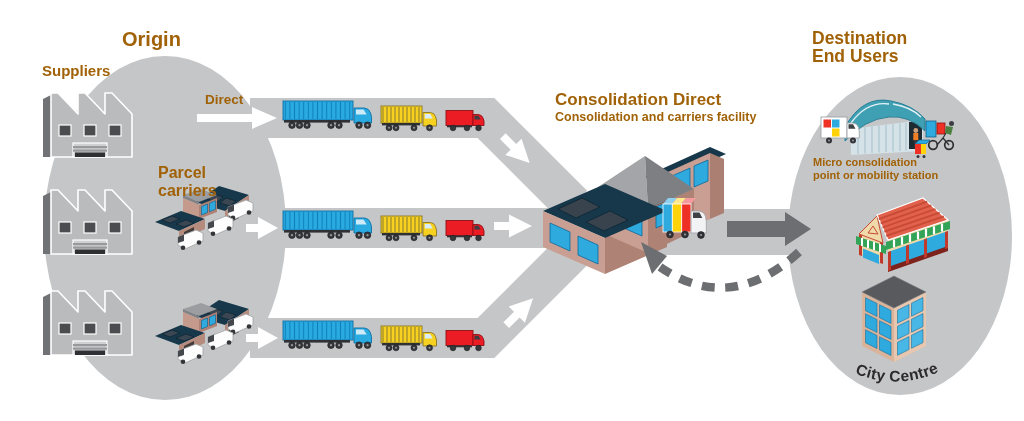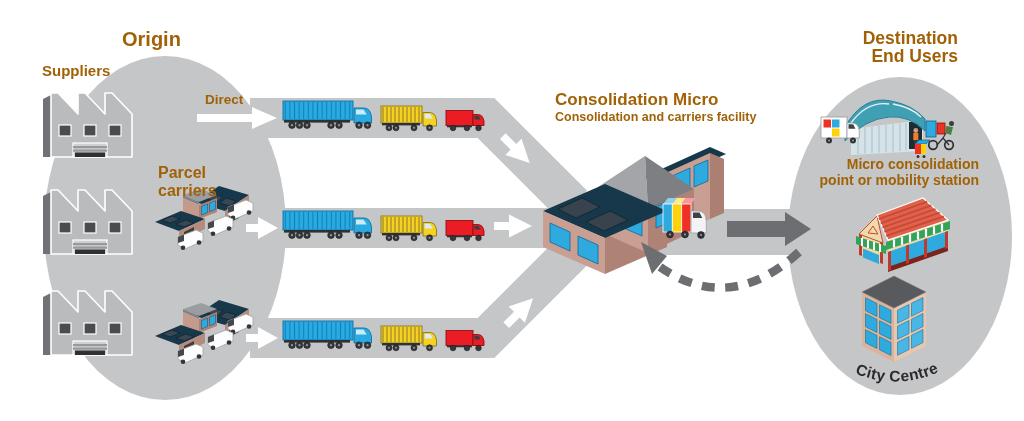--- a/index.html
+++ b/index.html
@@ -1,20 +1,20 @@
 <!DOCTYPE html>
 <html><head>
 <meta charset="utf-8">
 <style>
   html,body{margin:0;padding:0;background:#ffffff;}
   #canvas{position:relative;width:1024px;height:421px;background:#ffffff;overflow:hidden;
           font-family:"Liberation Sans",sans-serif;}
   #scene{position:absolute;left:0;top:0;}
   .lbl{position:absolute;color:#a16207;font-weight:bold;white-space:pre-line;line-height:1.15;}
-  .lbl.center{text-align:right;}
+  .lbl.center{text-align:left;}
 </style>
 </head>
 <body>
 
 <div id="canvas">
 
 <svg id="scene" width="1024" height="421" viewBox="0 0 1024 421">
   <defs>
     <pattern id="pb" width="4.6" height="19" patternUnits="userSpaceOnUse">
       <path d="M2.3,1 V18" stroke="#1180b8" stroke-width="1.1"></path>
@@ -352,20 +352,20 @@
   <text font-family="Liberation Sans, sans-serif" font-size="15.5" font-weight="bold" fill="#2d2a2e" text-anchor="middle" letter-spacing="0.4">
     <textPath href="#ccArc" xlink:href="#ccArc" startOffset="50%">City Centre</textPath>
   </text>
 </svg>
 
 <div class="lbl" style="left:122px;top:28px;font-size:20px;">Origin</div>
 <div class="lbl" style="left:42px;top:62px;font-size:15px;">Suppliers</div>
 <div class="lbl" style="left:161px;top:92px;font-size:13.5px;margin-left:44px;">Direct</div>
 <div class="lbl" style="left:158px;top:164px;font-size:16px;">Parcel
 carriers</div>
-<div class="lbl" style="left:555px;top:90px;font-size:17px;">Consolidation Micro</div>
+<div class="lbl" style="left:555px;top:90px;font-size:17px;">Consolidation Direct</div>
 <div class="lbl" style="left:555px;top:110px;font-size:12.5px;">Consolidation and carriers facility</div>
 <div class="lbl center" style="left:812px;top:29px;width:146px;font-size:17.5px;line-height:1.05;">Destination
 End Users</div>
-<div class="lbl center" style="left:813px;top:156px;width:166px;font-size:14px;">Micro consolidation
+<div class="lbl center" style="left:813px;top:156px;width:166px;font-size:11px;">Micro consolidation
 point or mobility station</div>
 
 </div>
 
 </body></html>

